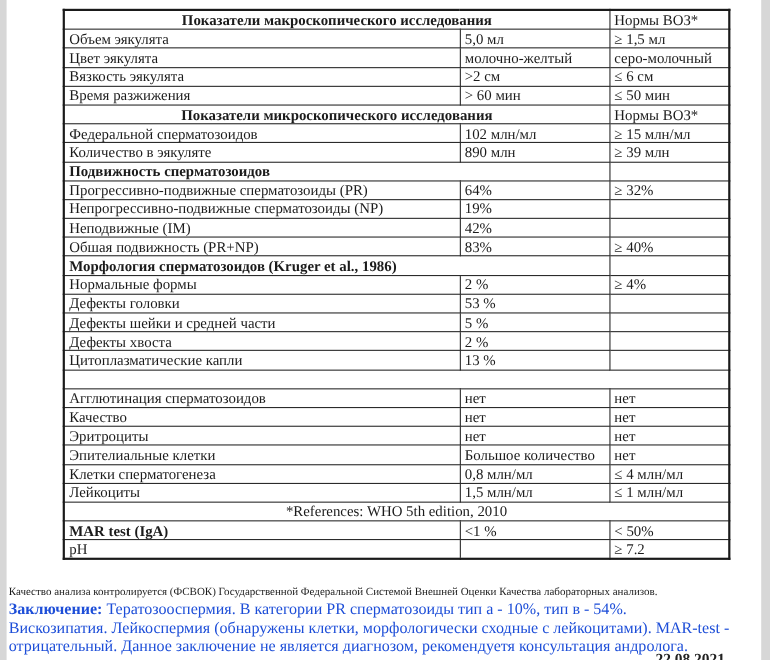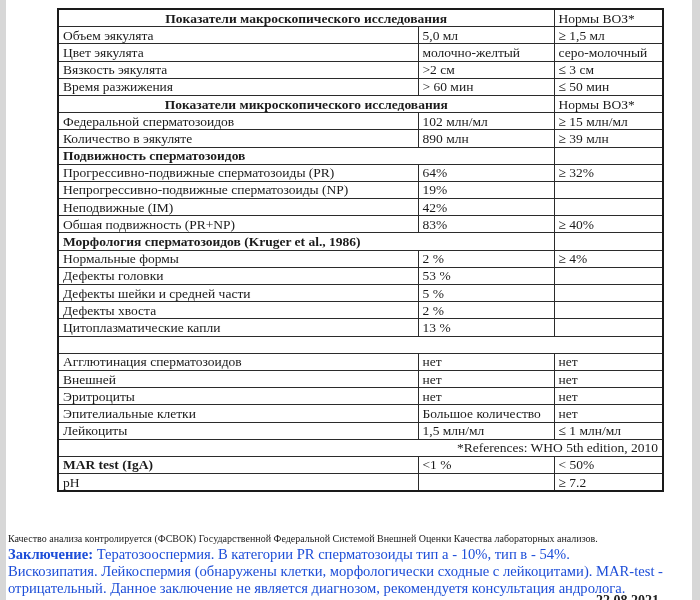--- a/index.html
+++ b/index.html
@@ -46,21 +46,21 @@
   }
   td.c-head {
     font-weight: bold;
     text-align: center;
   }
   td.c-sect {
     font-weight: bold;
     text-align: left;
   }
   td.c-label.bold { font-weight: bold; }
-  td.c-empty, td.c-span { text-align: right; }
+  td.c-empty, td.c-span { text-align: center; }
 
   .quality-note {
     position: absolute;
     left: 8px;
     top: 533px;
     width: 690px;
     font-size: 10px;
     line-height: 12px;
     color: #1b1b1b;
     white-space: nowrap;
@@ -110,21 +110,21 @@
           <td class="c-norm">≥ 1,5 мл</td>
         </tr>
         <tr>
           <td class="c-label">Цвет эякулята</td>
           <td class="c-val">молочно-желтый</td>
           <td class="c-norm">серо-молочный</td>
         </tr>
         <tr>
           <td class="c-label">Вязкость эякулята</td>
           <td class="c-val">&gt;2 см</td>
-          <td class="c-norm">≤ 3 см</td>
+          <td class="c-norm">≤ 6 см</td>
         </tr>
         <tr>
           <td class="c-label">Время разжижения</td>
           <td class="c-val">&gt; 60 мин</td>
           <td class="c-norm">≤ 50 мин</td>
         </tr>
         <tr>
           <td colspan="2" class="c-head">Показатели микроскопического исследования</td>
           <td class="c-norm">Нормы ВОЗ*</td>
         </tr>
@@ -193,33 +193,38 @@
         </tr>
         <tr>
           <td colspan="3" class="c-empty"></td>
         </tr>
         <tr>
           <td class="c-label">Агглютинация сперматозоидов</td>
           <td class="c-val">нет</td>
           <td class="c-norm">нет</td>
         </tr>
         <tr>
-          <td class="c-label">Внешней</td>
+          <td class="c-label">Качество</td>
           <td class="c-val">нет</td>
           <td class="c-norm">нет</td>
         </tr>
         <tr>
           <td class="c-label">Эритроциты</td>
           <td class="c-val">нет</td>
           <td class="c-norm">нет</td>
         </tr>
         <tr>
           <td class="c-label">Эпителиальные клетки</td>
           <td class="c-val">Большое количество</td>
           <td class="c-norm">нет</td>
+        </tr>
+        <tr>
+          <td class="c-label">Клетки сперматогенеза</td>
+          <td class="c-val">0,8 млн/мл</td>
+          <td class="c-norm">≤ 4 млн/мл</td>
         </tr>
         <tr>
           <td class="c-label">Лейкоциты</td>
           <td class="c-val">1,5 млн/мл</td>
           <td class="c-norm">≤ 1 млн/мл</td>
         </tr>
         <tr>
           <td colspan="3" class="c-span">*References: WHO 5th edition, 2010</td>
         </tr>
         <tr>

